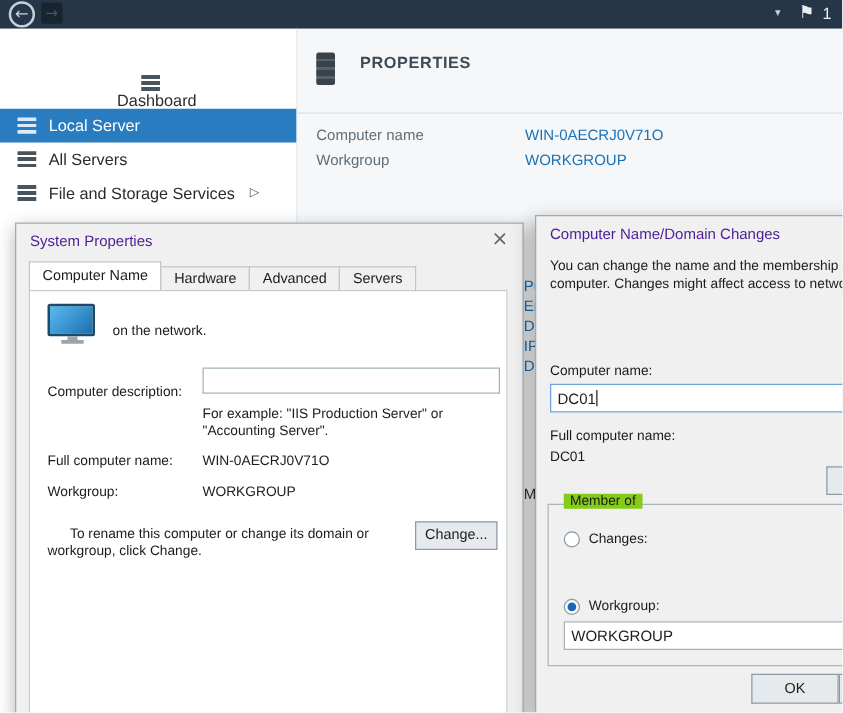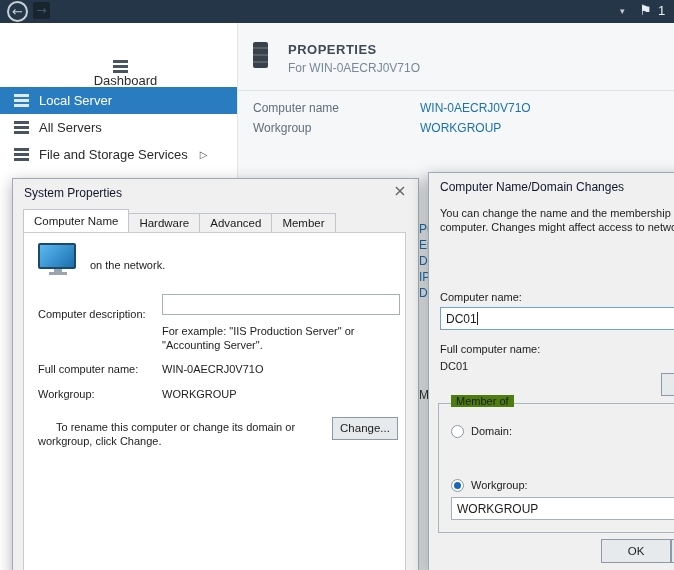--- a/index.html
+++ b/index.html
@@ -39,21 +39,21 @@
     background:repeating-linear-gradient(#39424a 0 5px,#55606a 5px 7px);}
   .props-heading{left:288px;top:42px;font-size:13px;font-weight:bold;letter-spacing:.5px;color:#3e4b57;}
   .props-sub{left:288px;top:61px;font-size:12px;color:#77889a;}
   .prop-label{font-size:12px;color:#5f6e79;white-space:nowrap;}
   .prop-value{font-size:12px;color:#1a72b8;white-space:nowrap;cursor:pointer;}
   .frag{width:9px;overflow:hidden;white-space:nowrap;font-size:12px;color:#1a72b8;}
   .frag-dark{color:#333;}
 
   
   .dialog{background:#f0f0f0;border:1px solid #9daab4;box-shadow:0 4px 14px rgba(0,0,0,.30);}
-  .dlg-title{position:absolute;left:11px;top:7px;font-size:12px;color:#0f172a;white-space:nowrap;}
+  .dlg-title{position:absolute;left:11px;top:7px;font-size:12px;color:#4c1d95;white-space:nowrap;}
   .dlg-close{position:absolute;right:8px;top:3px;width:20px;height:18px;text-align:center;
     font-size:16px;line-height:18px;color:#666;cursor:pointer;}
   .txt{font-size:11px;color:#1c1c1c;white-space:nowrap;}
   .btn{box-sizing:border-box;background:#e7eaec;border:1px solid #8a9aa8;font-size:11.5px;color:#1c1c1c;
     text-align:center;cursor:pointer;}
 
   
   .sysprops{left:12px;top:178px;width:405px;height:400px;}
   .tabs{position:absolute;left:10px;top:30px;display:flex;align-items:flex-end;z-index:2;}
   .tab{font-size:11.5px;color:#1c1c1c;background:#f0f0f0;border:1px solid #bfc7cc;border-bottom:none;
@@ -70,21 +70,21 @@
   .input{box-sizing:border-box;background:#fff;border:1px solid #a5b2bc;}
   .caret-bar{display:inline-block;width:1px;height:13px;background:#222;vertical-align:-2px;}
 
   
   .namedlg{left:428px;top:172px;width:300px;height:400px;box-shadow:-3px 4px 14px rgba(0,0,0,.30);}
   .namedlg .abs{position:absolute;}
   .nd-input{font-size:12px;color:#1c1c1c;padding:4px 5px 0 5px;}
   .nd-name-input{left:11px;top:134px;width:270px;height:23px;background:#fff;
     border:1px solid #6da3d8;box-sizing:border-box;}
   .group{left:9px;top:230px;width:284px;height:128px;border:1px solid #a9b6bf;}
-  .group-label{left:22px;top:222px;background:#4d7c0f;padding:0 5px;font-size:11px;color:#1c1c1c;}
+  .group-label{left:22px;top:222px;background:#84cc16;padding:0 5px;font-size:11px;color:#1c1c1c;}
   .radio{width:13px;height:13px;border:1px solid #8a99a5;border-radius:50%;background:#fff;
     box-sizing:border-box;cursor:pointer;}
   .radio .dot{display:block;width:7px;height:7px;border-radius:50%;background:#1868b8;margin:2px auto;}
 </style>
 </head>
 <body>
 
 <div id="screen">
 
   <div class="abs topbar">
@@ -111,21 +111,20 @@
     </div>
     <div class="side-item" style="top:91px;">
       <span class="tile-icon"></span>
       <span>All Servers</span>
     </div>
   </div>
 
   <div class="abs main">
     <div class="abs props-icon" style="left:15px;top:19px;"></div>
     <div class="abs props-heading" style="left:50px;top:19px;">PROPERTIES</div>
-    <div class="abs props-sub" style="left:50px;top:38px;">For WIN-0AECRJ0V71O</div>
     <div class="abs" style="left:0;top:67px;width:436px;height:1px;background:#dde2e5;"></div>
 
     <div class="abs prop-label" style="left:15px;top:78px;">Computer name</div>
     <div class="abs prop-value" style="left:182px;top:78px;">WIN-0AECRJ0V71O</div>
     <div class="abs prop-label" style="left:15px;top:98px;">Workgroup</div>
     <div class="abs prop-value" style="left:182px;top:98px;">WORKGROUP</div>
   </div>
 
   <div class="abs frag" style="left:419px;top:222px;">Pu</div>
   <div class="abs frag" style="left:419px;top:238px;">En</div>
@@ -135,21 +134,21 @@
   <div class="abs frag frag-dark" style="left:419px;top:388px;">M</div>
 
   <div class="abs dialog sysprops">
     <div class="dlg-title">System Properties</div>
     <div class="dlg-close glyph">×</div>
 
     <div class="tabs">
       <span class="tab active">Computer Name</span>
       <span class="tab">Hardware</span>
       <span class="tab">Advanced</span>
-      <span class="tab">Member</span>
+      <span class="tab">Servers</span>
     </div>
 
     <div class="tabpage">
       <div class="abs mon">
         <div class="mon-screen"></div>
           <div class="mon-neck"></div>
           <div class="mon-base"></div>
       </div>
       <div class="abs txt" style="left:66px;top:26px;">on the network.</div>
 
@@ -185,21 +184,21 @@
 
     <div class="abs txt" style="left:11px;top:170px;">Full computer name:</div>
     <div class="abs txt" style="left:11px;top:187px;">DC01</div>
 
     <div class="abs btn" style="left:232px;top:200px;width:70px;height:23px;"></div>
 
     <div class="abs group"></div>
     <div class="abs group-label">Member of</div>
 
     <div class="abs radio" style="left:22px;top:252px;"></div>
-    <div class="abs txt" style="left:42px;top:252px;">Domain:</div>
+    <div class="abs txt" style="left:42px;top:252px;">Changes:</div>
 
     <div class="abs radio" style="left:22px;top:306px;">
         <span class="dot"></span>
       </div>
     <div class="abs txt" style="left:42px;top:306px;">Workgroup:</div>
 
     <input class="abs input nd-input" style="left: 22px; top: 324px; width: 256px; height: 23px; padding-top: 0px;" value="WORKGROUP">
 
     <div class="abs btn" style="left:172px;top:366px;width:70px;height:24px;line-height:22px;">OK</div>
     <div class="abs btn" style="left:242px;top:366px;width:60px;height:24px;"></div>

